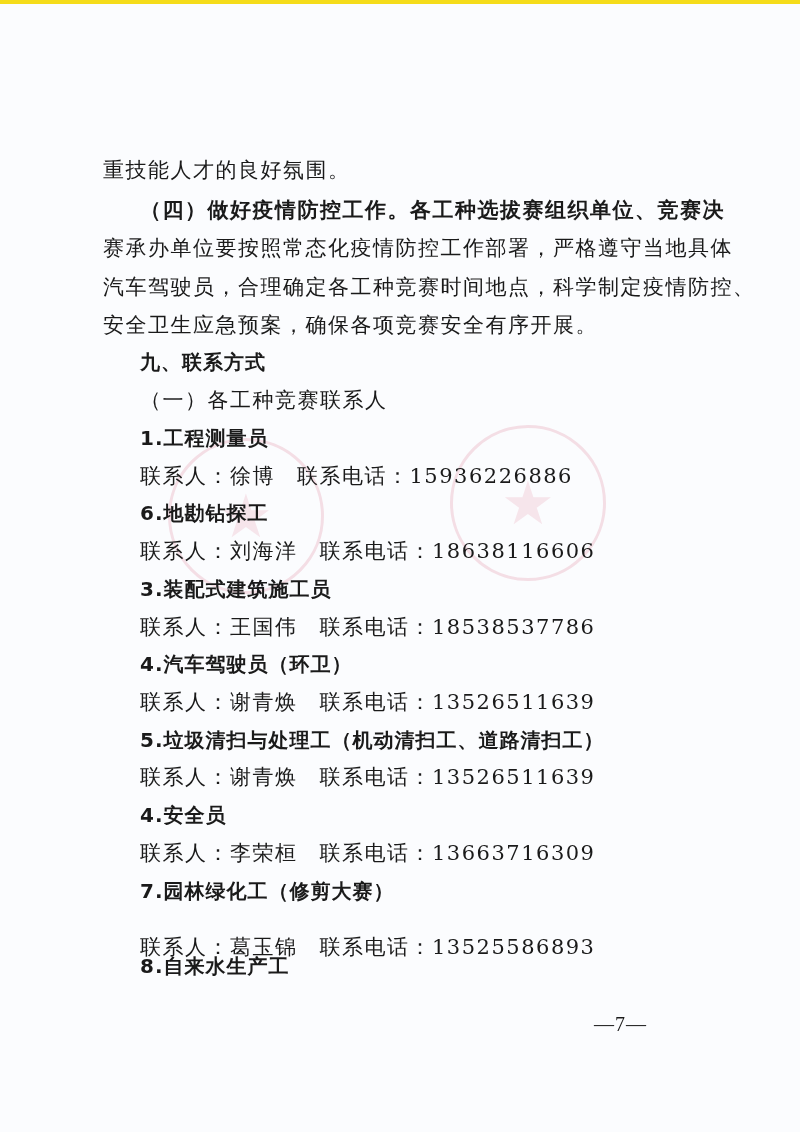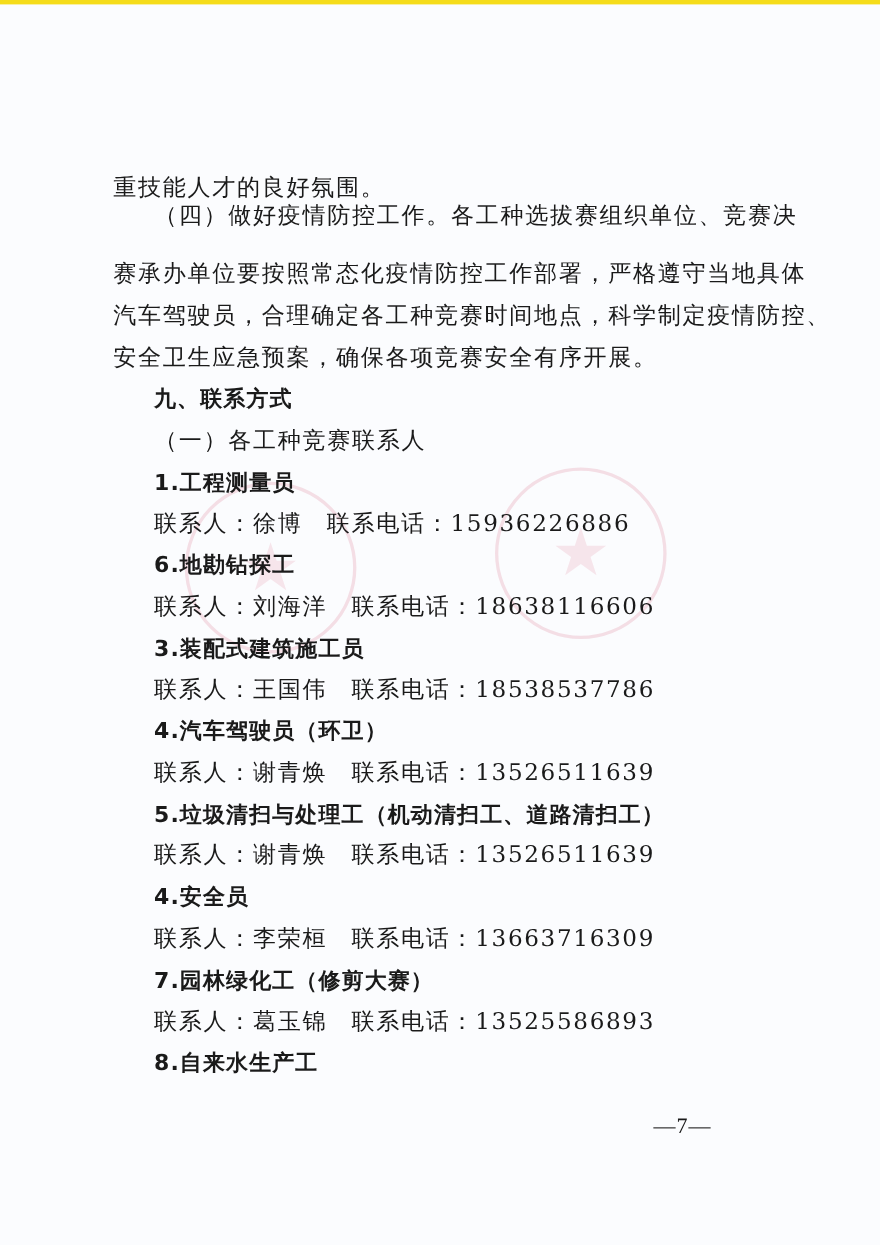--- a/index.html
+++ b/index.html
@@ -40,21 +40,21 @@
 <div class="top-border"></div>
 
 <div class="seal" style="left:168px; top:438px; width:150px; height:150px;">
     <span class="star">★</span>
   </div>
 <div class="seal" style="left:450px; top:425px; width:150px; height:150px;">
     <span class="star">★</span>
   </div>
 
 <div class="line" style="top:156px;">重技能人才的良好氛围。</div>
-<div class="line indent" style="top:182px;">（四）做好疫情防控工作。各工种选拔赛组织单位、竞赛决</div>
+<div class="line indent" style="top:196px;font-weight:bold;">（四）做好疫情防控工作。各工种选拔赛组织单位、竞赛决</div>
 <div class="line" style="top:234px;">赛承办单位要按照常态化疫情防控工作部署，严格遵守当地具体</div>
 <div class="line" style="top:273px;">汽车驾驶员，合理确定各工种竞赛时间地点，科学制定疫情防控、</div>
 <div class="line" style="top:311px;">安全卫生应急预案，确保各项竞赛安全有序开展。</div>
 
 <div class="line indent bold" style="top:348px;">九、联系方式</div>
 <div class="line indent" style="top:386px;">（一）各工种竞赛联系人</div>
 
 <div class="line indent bold" style="top:424px;">1.工程测量员</div>
 <div class="line indent contact" style="top:462px;">
   <span>联系人：</span><span>徐博</span><span class="gap"></span><span>联系电话：</span><span>15936226886</span>
@@ -79,19 +79,19 @@
 <div class="line indent contact" style="top:763px;">
   <span>联系人：</span><span>谢青焕</span><span class="gap"></span><span>联系电话：</span><span>13526511639</span>
 </div>
 
 <div class="line indent bold" style="top:801px;">4.安全员</div>
 <div class="line indent contact" style="top:839px;">
   <span>联系人：</span><span>李荣桓</span><span class="gap"></span><span>联系电话：</span><span>13663716309</span>
 </div>
 
 <div class="line indent bold" style="top:877px;">7.园林绿化工（修剪大赛）</div>
-<div class="line indent contact" style="top:914px;">
+<div class="line indent contact" style="top:933px;">
   <span>联系人：</span><span>葛玉锦</span><span class="gap"></span><span>联系电话：</span><span>13525586893</span>
 </div>
 
 <div class="line indent bold" style="top:952px;">8.自来水生产工</div>
 
 <div class="page-num">—7—</div>
 
 </body></html>

